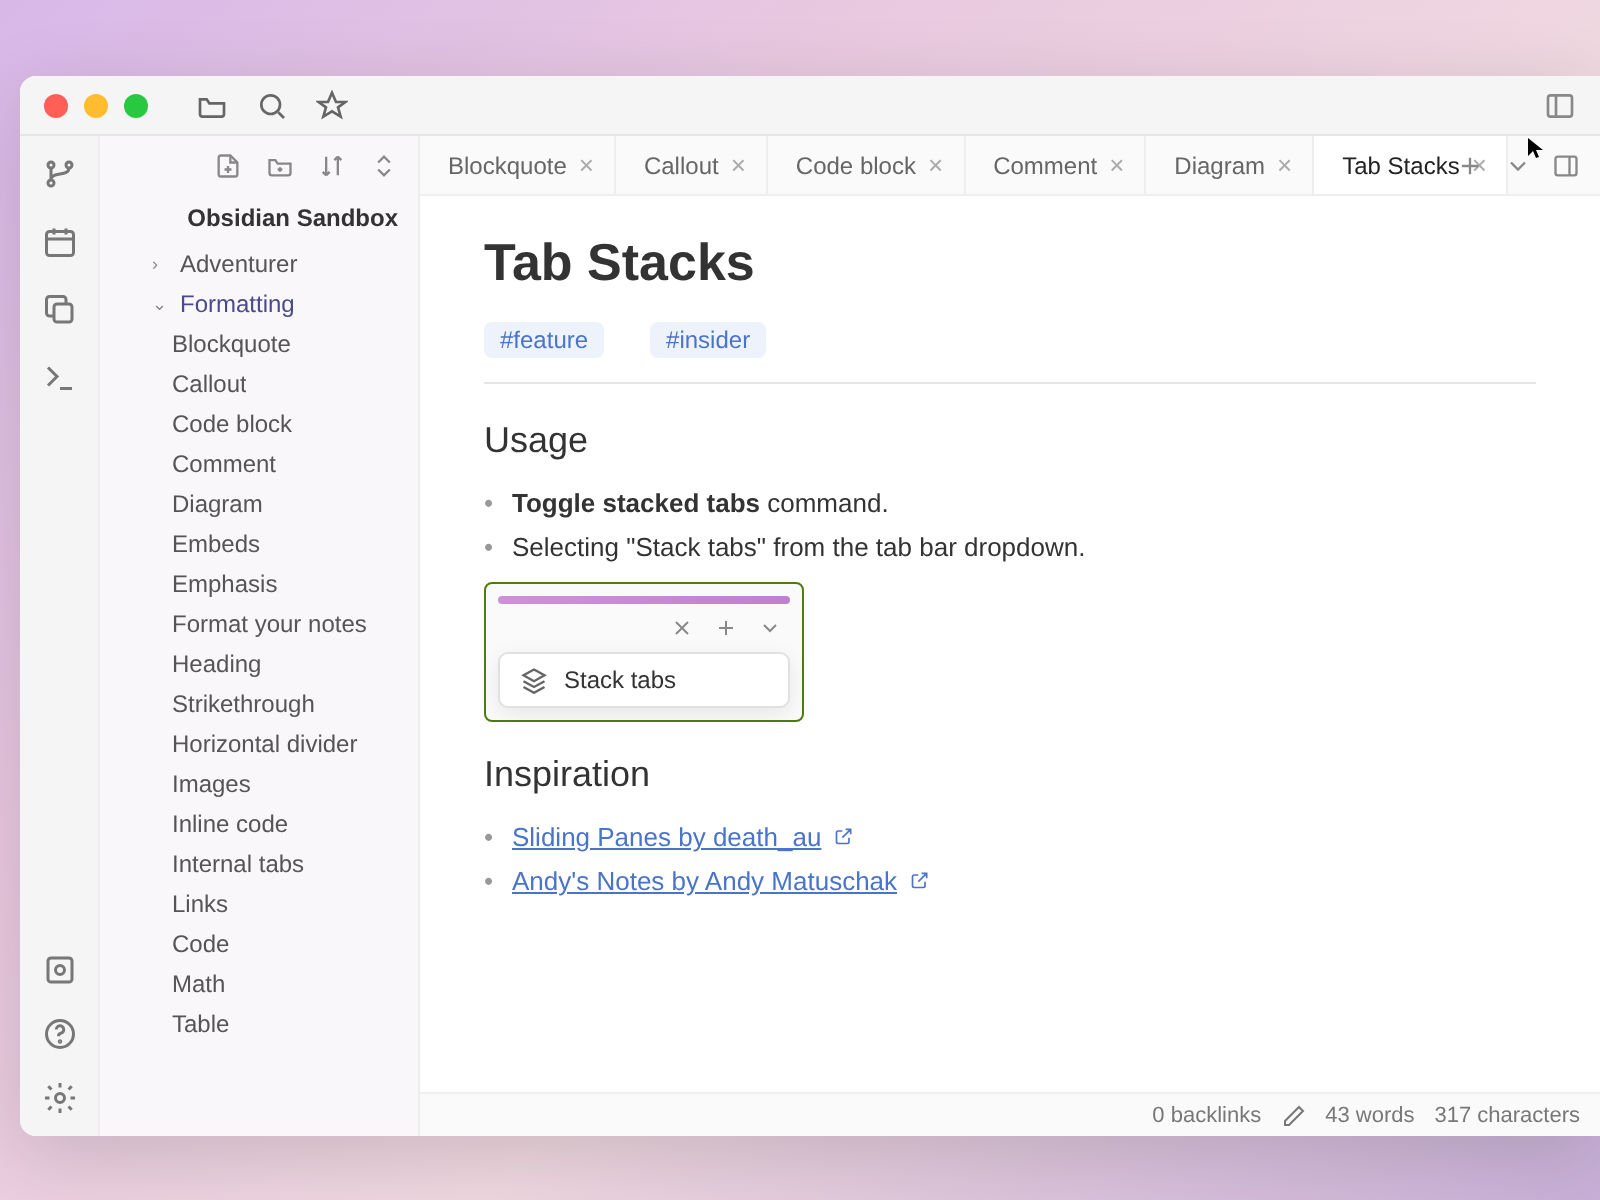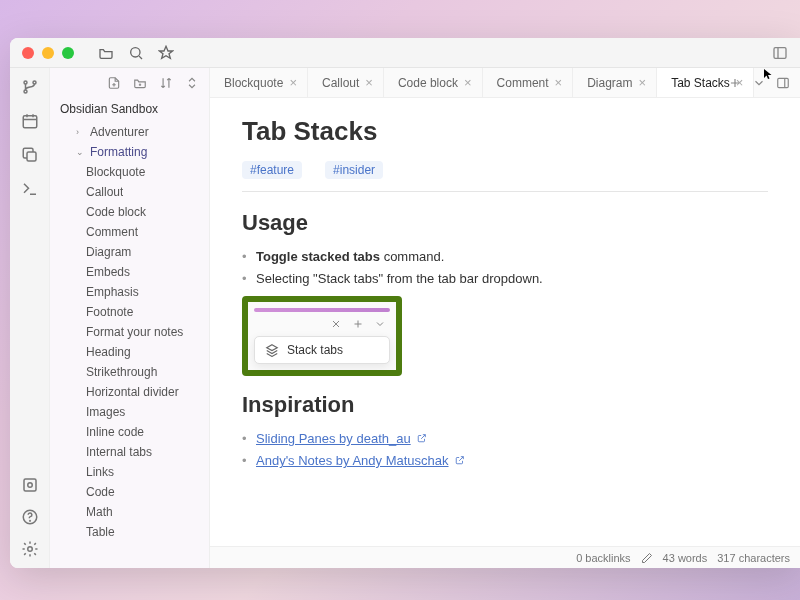--- a/index.html
+++ b/index.html
@@ -37,21 +37,21 @@
   .ribbon .ic { width: 18px; height: 18px; color: #777; cursor: pointer; }
   .ribbon .bottom { margin-top: auto; display: flex; flex-direction: column; gap: 14px; }
 
   .sidebar {
     width: 160px; background: rgba(250,245,252,.6); border-right: 1px solid #eee;
     display: flex; flex-direction: column; font-size: 12px; color: #555;
     overflow: hidden;
   }
   .sidebar-tools { display: flex; gap: 12px; padding: 8px 10px; justify-content: flex-end; color: #888; }
   .sidebar-tools .ic { width: 14px; height: 14px; cursor: pointer; }
-  .vault-title { font-weight: 400; color: #333; padding: 4px 10px 6px; font-size: 12px; }
+  .vault-title { font-weight: 700; color: #333; padding: 4px 10px 6px; font-size: 12px; text-align: right; }
   .tree { flex: 1; overflow-y: auto; padding: 0 4px 8px; }
   .tree-row { display: flex; align-items: center; gap: 4px; padding: 3px 6px; border-radius: 4px; cursor: pointer; }
   .tree-row.active { color: #4a4a8a; }
   .tree-row .chev { width: 10px; color: #888; font-size: 9px; }
   .tree-row .lbl { white-space: nowrap; overflow: hidden; text-overflow: ellipsis; }
   .tree .child { padding-left: 22px; }
   .tree .gchild { padding-left: 32px; }
 
   .main { flex: 1; display: flex; flex-direction: column; background: #fff; min-width: 0; }
   .tabbar {
@@ -65,30 +65,30 @@
   .tab.active { background: #fff; color: #222; }
   .tab .x { color: #aaa; font-size: 13px; cursor: pointer; }
   .tabbar-actions { display: flex; align-items: center; gap: 10px; padding: 0 10px; margin-left: auto; color: #888; }
   .tabbar-actions .ic { width: 14px; height: 14px; cursor: pointer; }
 
   .content { flex: 1; overflow-y: auto; padding: 18px 32px; color: #333; }
   .content h1 { font-size: 26px; font-weight: 700; margin-bottom: 14px; }
   .tags { display: flex; gap: 23px; margin-bottom: 12px; }
   .tag { background: #eef3fb; color: #4a74c9; padding: 2px 8px; border-radius: 4px; font-size: 12px; cursor: pointer; }
   .hr { border: none; border-top: 1px solid #e5e5e5; margin: 8px 0 18px; }
-  .content h2 { font-size: 22px; font-weight: 700; margin: 12px 0 10px; }
+  .content h2 { font-size: 18px; font-weight: 400; margin: 12px 0 10px; }
   .content ul { list-style: none; padding: 0; }
   .content li { position: relative; padding-left: 14px; font-size: 13px; line-height: 1.7; }
   .content li::before { content: "•"; position: absolute; left: 0; color: #999; }
   .content .bold { font-weight: 600; }
   .content a { color: #4a74c9; text-decoration: underline; cursor: pointer; }
   .ext-icon { display: inline-block; width: 10px; height: 10px; margin-left: 3px; vertical-align: baseline; }
 
   .embed {
-    margin: 6px 0 16px; border: 6px solid #4d7c0f; border-radius: 4px; padding: 6px;
+    margin: 6px 0 16px; border: 1px solid #4d7c0f; border-radius: 4px; padding: 6px;
     width: 160px; position: relative; background: #fafafa;
   }
   .embed-top { height: 4px; background: linear-gradient(90deg,#d090d8,#c080d0); border-radius: 2px; margin-bottom: 4px; }
   .embed-row { display: flex; gap: 10px; justify-content: flex-end; align-items: center; padding: 2px 4px; }
   .embed-row .ic { width: 12px; height: 12px; color: #888; }
   .embed-menu {
     margin-top: 4px; background: #fff; border: 1px solid #e0e0e0; border-radius: 5px;
     padding: 6px 10px; display: flex; align-items: center; gap: 8px; font-size: 12px;
     box-shadow: 0 3px 10px rgba(0,0,0,.08);
   }
@@ -213,23 +213,20 @@
               <span class="lbl">Comment</span>
             </div>
             <div class="tree-row gchild">
               <span class="lbl">Diagram</span>
             </div>
             <div class="tree-row gchild">
               <span class="lbl">Embeds</span>
             </div>
             <div class="tree-row gchild">
               <span class="lbl">Emphasis</span>
-            </div>
-            <div class="tree-row gchild">
-              <span class="lbl">Footnote</span>
             </div>
             <div class="tree-row gchild">
               <span class="lbl">Format your notes</span>
             </div>
             <div class="tree-row gchild">
               <span class="lbl">Heading</span>
             </div>
             <div class="tree-row gchild">
               <span class="lbl">Strikethrough</span>
             </div>

